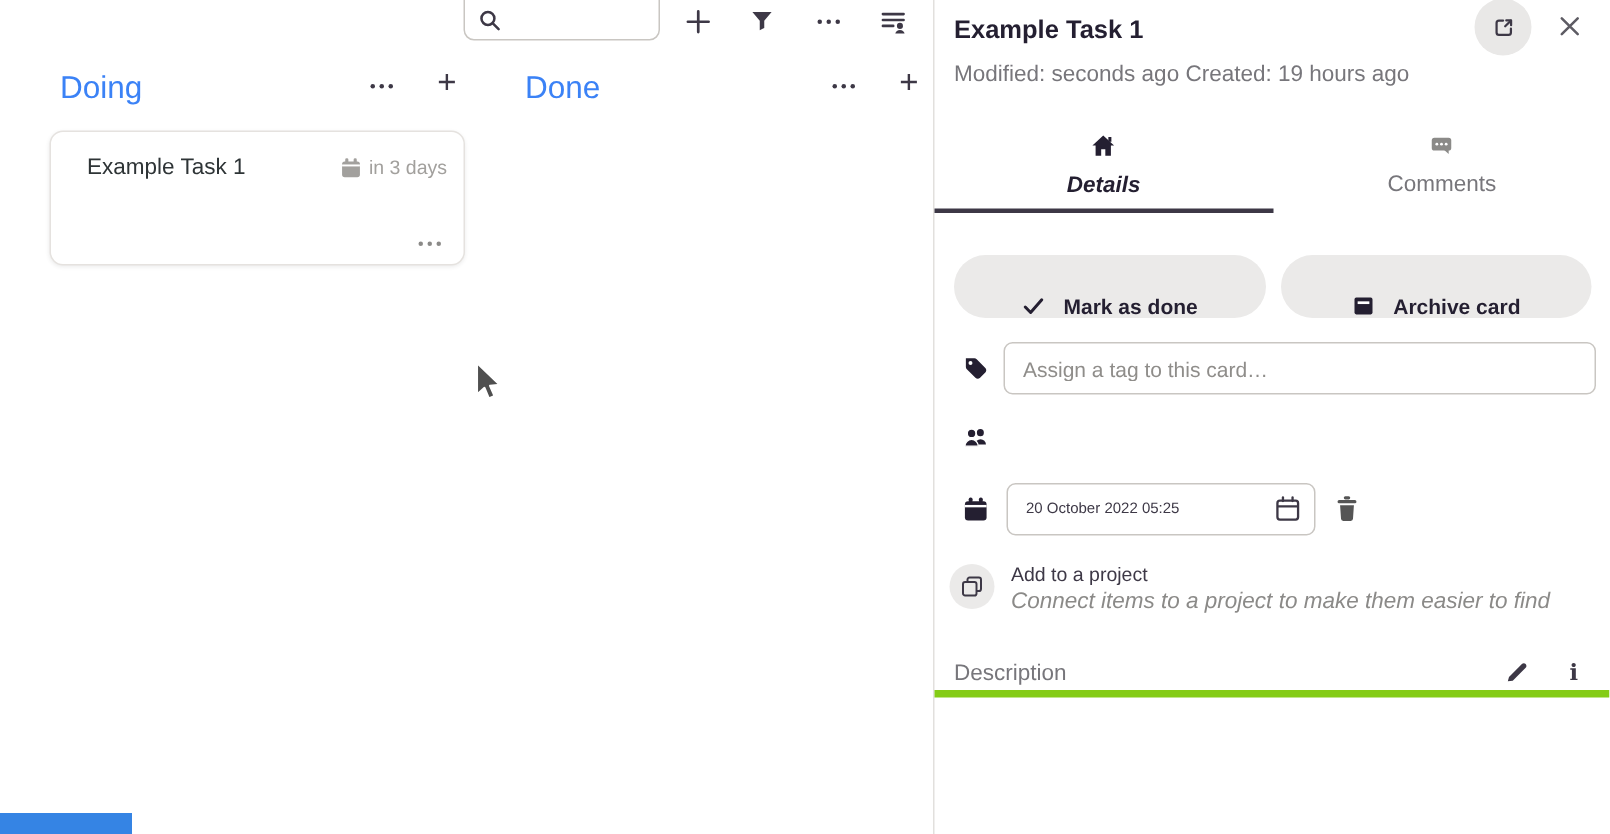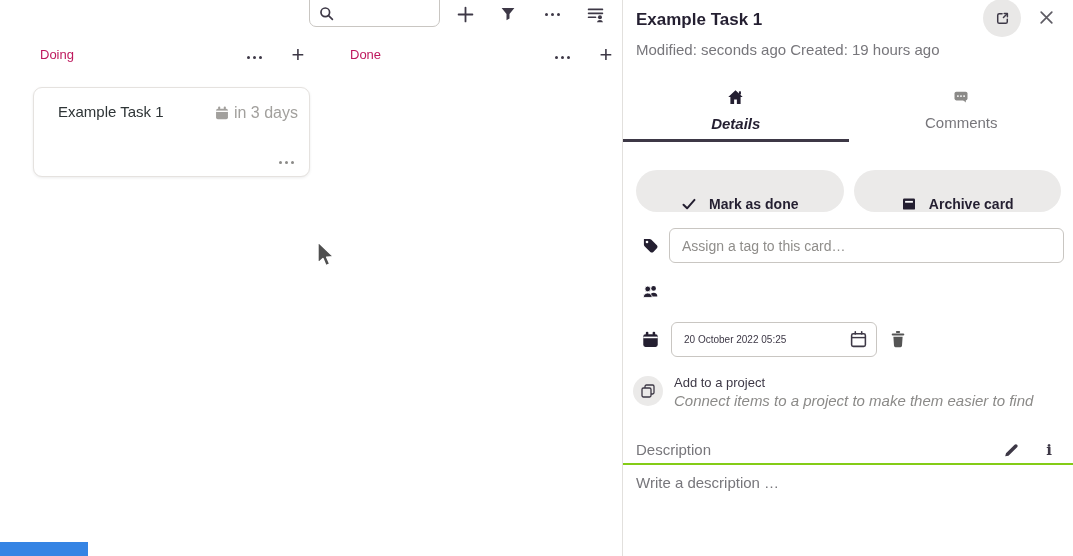--- a/index.html
+++ b/index.html
@@ -20,32 +20,32 @@
   .search-box input {
     position:absolute; left:28px; top:12px; width:96px; height:20px;
     border:none; outline:none; font:14px "Liberation Sans", sans-serif; background:transparent;
   }
   .tool-btn { position:absolute; top:2px; width:24px; height:24px;
     display:flex; align-items:center; justify-content:center; background:none; border:none; cursor:pointer; }
   .dots { display:flex; gap:3px; align-items:center; }
   .dots i { width:3px; height:3px; border-radius:50%; background:#3d3846; }
   .dots.gray i { background:#8b8a88; }
 
-  .col-title { position:absolute; top:47px; font-size:13px; color:#be185d; }
+  .col-title { position:absolute; top:47px; font-size:21px; color:#3b82f6; }
   .col-more { position:absolute; top:45px; width:24px; height:24px; display:flex; align-items:center; justify-content:center; background:none; border:none; cursor:pointer; }
   .col-add  { position:absolute; top:41px; width:26px; height:28px; background:none; border:none; cursor:pointer;
     font:300 22px "Liberation Sans", sans-serif; color:#3d3846; line-height:26px; }
 
   .card {
     position:absolute; left:33px; top:87px; width:277px; height:90px;
     background:#fff; border:1px solid #e5e2df; border-radius:9px;
     box-shadow:0 1px 3px rgba(0,0,0,.08);
   }
   .card-title { position:absolute; left:24px; top:15px; font-size:15px; color:#2e3436; }
-  .card-due { position:absolute; right:11px; top:16px; display:flex; align-items:center; gap:5px; color:#a2a09d; font-size:16px; }
+  .card-due { position:absolute; right:11px; top:16px; display:flex; align-items:center; gap:5px; color:#a2a09d; font-size:13px; }
   .card-more { position:absolute; right:15px; bottom:12px; background:none; border:none; cursor:pointer; }
 
   .blue-strip { position:absolute; left:0; top:542px; width:88px; height:14px; background:#3584e4; }
 
   .cursor { position:absolute; left:316px; top:241px; pointer-events:none; z-index:50; }
 
   
   .panel { position:absolute; left:622px; top:0; width:451px; height:556px; background:#fff; border-left:1px solid #e2e0dd; }
   .panel-title { position:absolute; left:13px; top:10px; font-size:17px; font-weight:bold; color:#241f31; }
   .panel-meta  { position:absolute; left:13px; top:41px; font-size:15px; color:#77767b; }
@@ -82,21 +82,21 @@
   .date-cal-btn { background:none; border:none; cursor:pointer; padding:0; }
   .trash-btn { position:absolute; left:266px; top:8px; background:none; border:none; cursor:pointer; }
 
   .project-row { position:absolute; left:0; top:371px; width:451px; height:42px; cursor:pointer; }
   .project-icon { position:absolute; left:10px; top:5px; width:30px; height:30px; border-radius:50%;
     background:#ebeae9; display:flex; align-items:center; justify-content:center; }
   .project-title { position:absolute; left:51px; top:4px; font-size:13px; color:#3d3846; }
   .project-sub { position:absolute; left:51px; top:21px; font-size:15px; color:#8b8a88;font-style:italic; }
 
   .desc-header { position:absolute; left:0; top:436px; width:451px; height:29px;
-    border-bottom:2px solid #84cc16; display:flex; align-items:center; padding:0 22px 0 13px; }
+    border-bottom:5px solid #84cc16; display:flex; align-items:center; padding:0 22px 0 13px; }
   .desc-label { flex:1; font-size:15px; color:#77767b; }
   .desc-icons { display:flex; gap:27px; align-items:center; }
   .icon-btn { background:none; border:none; cursor:pointer; padding:0; display:flex; align-items:center; justify-content:center; }
   .info-glyph { font:bold 15px "DejaVu Serif", serif; color:#3d3846; }
   .desc-placeholder { position:absolute; left:13px; top:474px; font-size:15px; color:#77767b; cursor:text; }
 </style>
 </head>
 <body>
 
 <div class="app">
@@ -298,16 +298,15 @@
         <button class="icon-btn">
           <svg width="16" height="16" viewBox="0 0 16 16">
             <path d="M2.2 14.2 L3 11.3 L11.6 2.7 C12.3 2 13.4 2 14.1 2.7 C14.8 3.4 14.8 4.5 14.1 5.2 L5.5 13.8 L2.2 14.2 Z" fill="#3d3846"></path>
           </svg>
         </button>
         <button class="icon-btn">
           <span class="info-glyph">i</span>
         </button>
       </span>
     </div>
-    <span class="desc-placeholder">Write a description …</span>
 
   </div>
 </div>
 
 </body></html>

